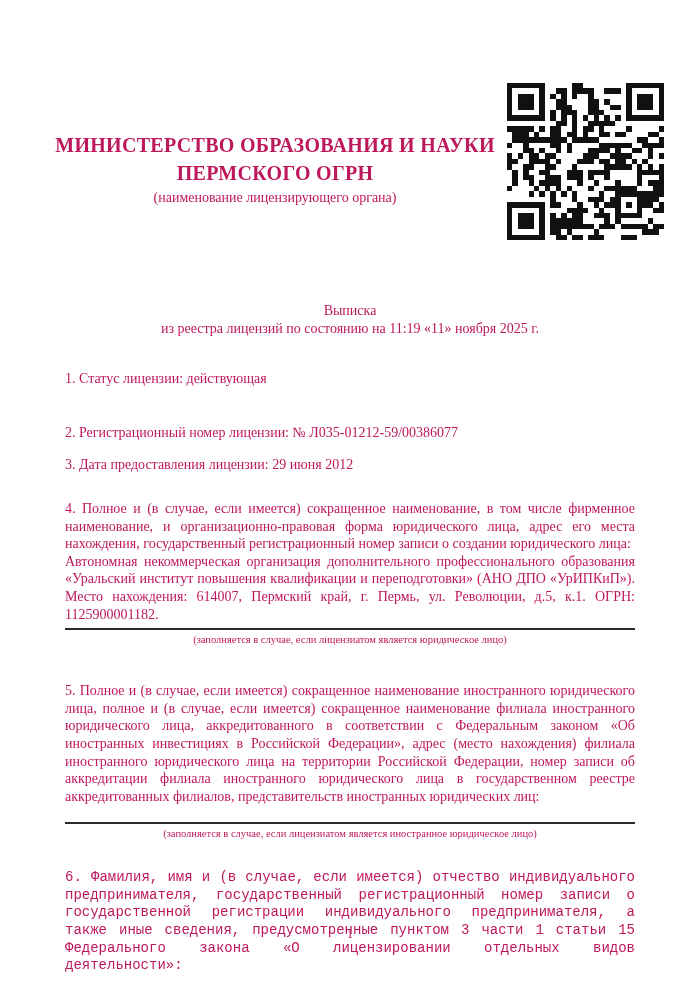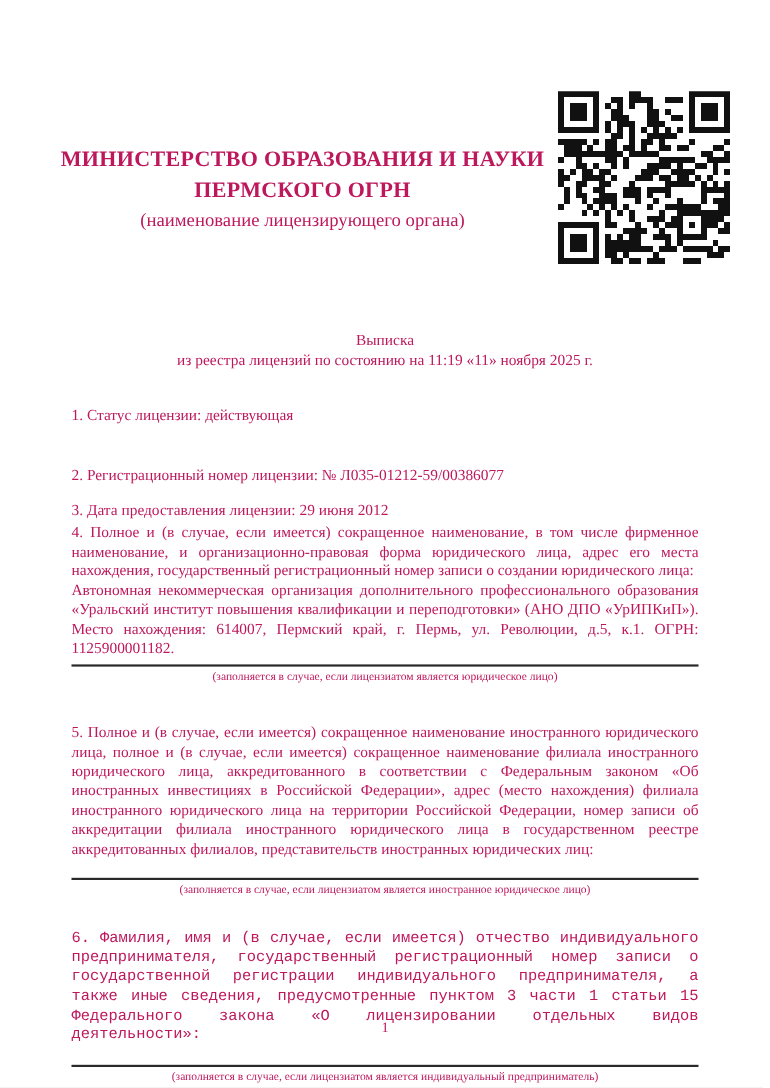--- a/index.html
+++ b/index.html
@@ -21,21 +21,21 @@
     width: 440px;
     text-align: center;
   }
   .ministry-name {
     font-size: 20px;
     font-weight: bold;
     line-height: 28px;
     letter-spacing: 0.3px;
   }
   .ministry-caption {
-    font-size: 17px;
+    font-size: 14px;
     margin-top: 3px;
   }
   .qr {
     position: absolute;
     top: 83px;
     left: 507px;
     width: 157px;
     height: 157px;
   }
   
@@ -46,21 +46,21 @@
     width: 570px;
     font-size: 14px;
     line-height: 17.6px;
   }
   .doc-title { text-align: center; }
   .para { text-align: justify; }
   .item { margin-top: 0; }
   .mt-title   { margin-top: 33px; }
   .mt-item2   { margin-top: 36px; }
   .mt-item3   { margin-top: 15px; }
-  .mt-item4   { margin-top: 2px; }
+  .mt-item4   { margin-top: 26px; }
   .mt-item5   { margin-top: 36px; }
   .mt-item6   { margin-top: 29px; font-family: Liberation Mono, monospace; }
   .mt-item7   { margin-top: 17px; }
   .fill-rule {
     border: none;
     border-top: 2px solid #2a2a2a;
     margin: 5px 0 0 0;
   }
   .fill-rule.blank { margin-top: 17px; }
   .note {

